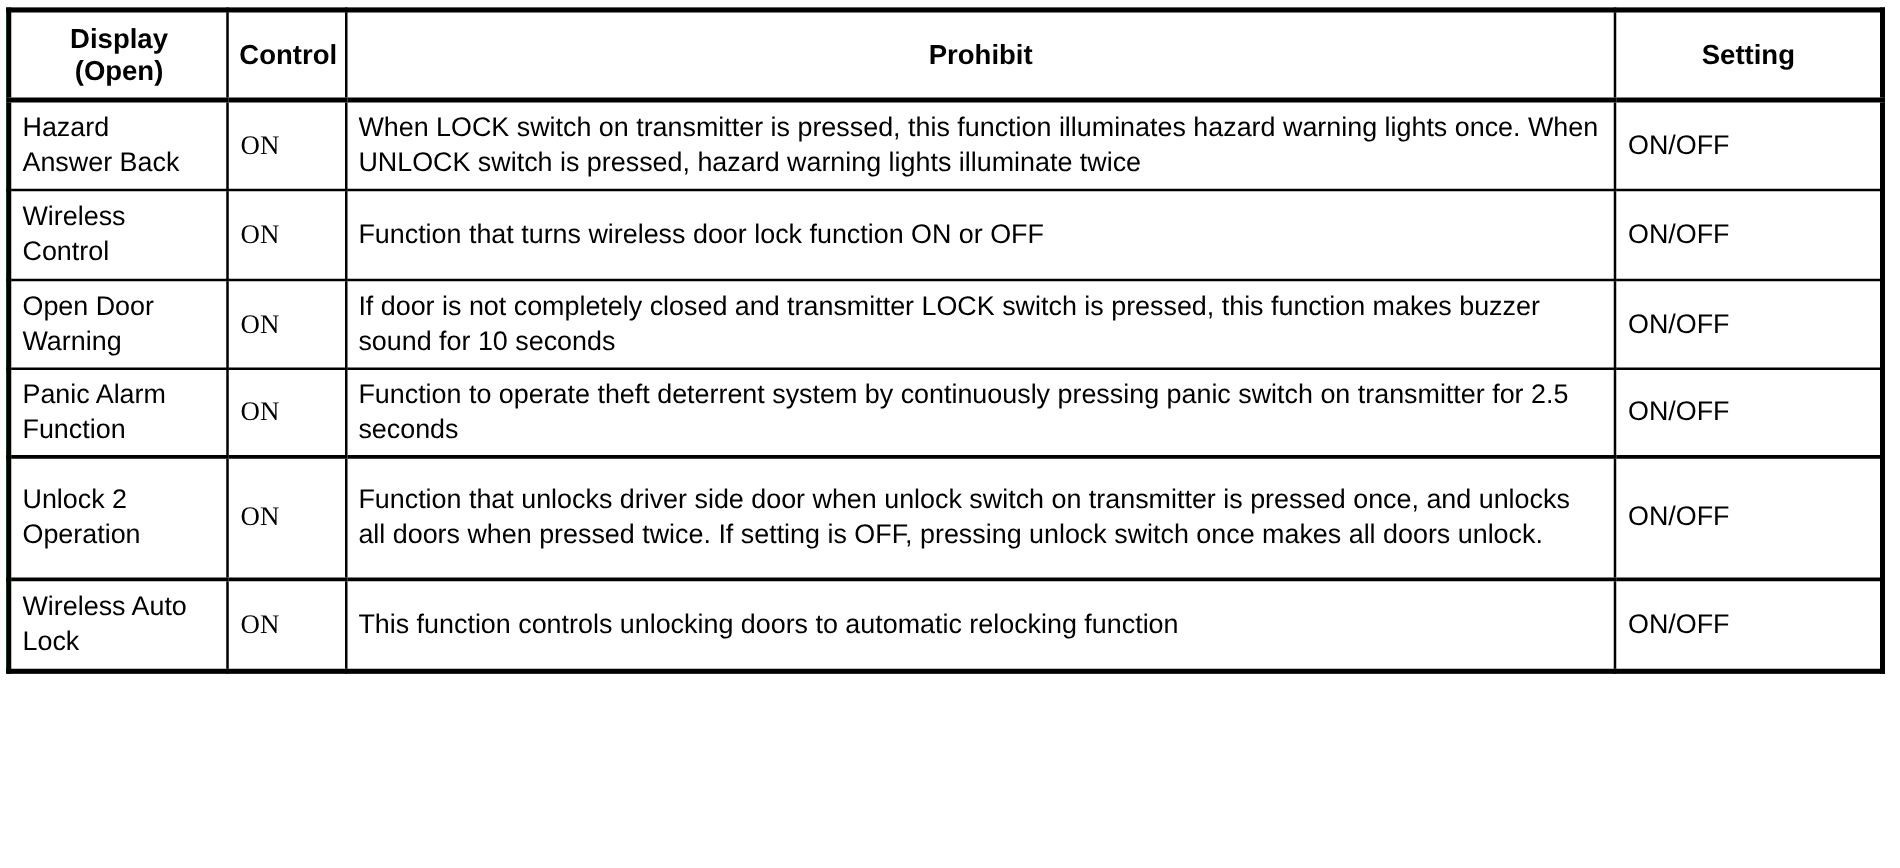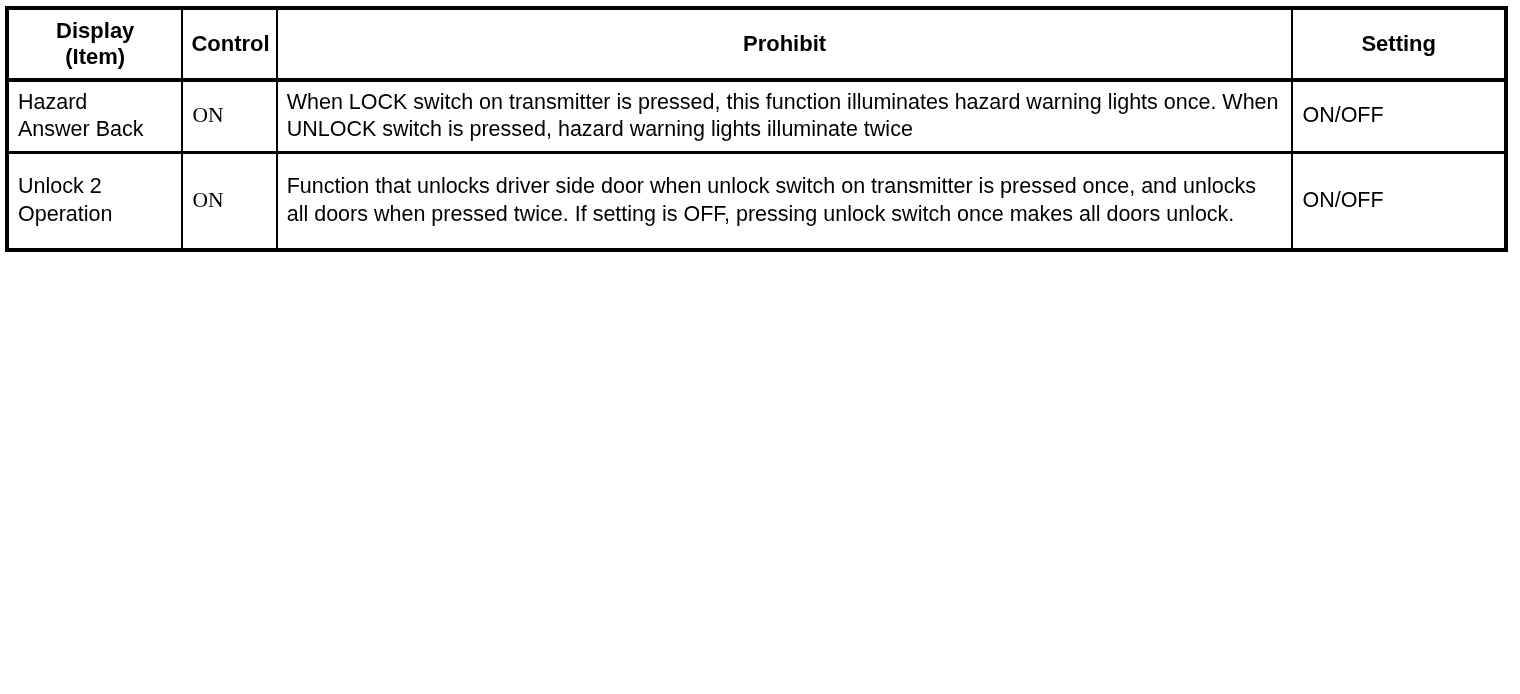--- a/index.html
+++ b/index.html
@@ -125,21 +125,21 @@
       <col class="c-item">
       <col class="c-default">
       <col class="c-contents">
       <col class="c-setting">
     </colgroup>
 
     <thead>
       <tr>
         <th>
           <span class="line">Display</span>
-          <span class="line">(Item)</span>
+          <span class="line">(Open)</span>
         </th>
         <th>
           <span class="line">Control</span>
         </th>
         <th>
           <span class="line">Prohibit</span>
         </th>
         <th>
           <span class="line">Setting</span>
         </th>
@@ -154,35 +154,83 @@
           <span class="line">Answer Back</span>
         </td>
         <td class="cell-default">ON</td>
         <td class="cell-contents">When LOCK switch on transmitter is pressed, this function illuminates hazard warning lights once. When UNLOCK switch is pressed, hazard warning lights illuminate twice</td>
         <td class="cell-setting">
           <span class="line nowrap">ON/OFF</span>
           <span class="line nowrap"></span>
         </td>
       </tr>
 
-
-
-
+      <tr class="r1">
+        <td class="cell-item">
+          <span class="line">Wireless</span>
+          <span class="line">Control</span>
+        </td>
+        <td class="cell-default">ON</td>
+        <td class="cell-contents">Function that turns wireless door lock function ON or OFF</td>
+        <td class="cell-setting">
+          <span class="line nowrap">ON/OFF</span>
+          <span class="line nowrap"></span>
+        </td>
+      </tr>
+
+      <tr class="r2">
+        <td class="cell-item">
+          <span class="line">Open Door</span>
+          <span class="line">Warning</span>
+        </td>
+        <td class="cell-default">ON</td>
+        <td class="cell-contents">If door is not completely closed and transmitter LOCK switch is pressed, this function makes buzzer sound for 10 seconds</td>
+        <td class="cell-setting">
+          <span class="line nowrap">ON/OFF</span>
+          <span class="line nowrap"></span>
+        </td>
+      </tr>
+
+
+      <tr class="r4">
+        <td class="cell-item">
+          <span class="line">Panic Alarm</span>
+          <span class="line">Function</span>
+        </td>
+        <td class="cell-default">ON</td>
+        <td class="cell-contents">Function to operate theft deterrent system by continuously pressing panic switch on transmitter for 2.5 seconds</td>
+        <td class="cell-setting">
+          <span class="line nowrap">ON/OFF</span>
+          <span class="line nowrap"></span>
+        </td>
+      </tr>
 
       <tr class="r5 heavy-top">
         <td class="cell-item">
           <span class="line">Unlock 2</span>
           <span class="line">Operation</span>
         </td>
         <td class="cell-default">ON</td>
         <td class="cell-contents">Function that unlocks driver side door when unlock switch on transmitter is pressed once, and unlocks all doors when pressed twice. If setting is OFF, pressing unlock switch once makes all doors unlock.</td>
         <td class="cell-setting">
           <span class="line nowrap">ON/OFF</span>
           <span class="line nowrap"></span>
         </td>
       </tr>
 
 
+      <tr class="r7 heavy-top">
+        <td class="cell-item">
+          <span class="line">Wireless Auto</span>
+          <span class="line">Lock</span>
+        </td>
+        <td class="cell-default">ON</td>
+        <td class="cell-contents">This function controls unlocking doors to automatic relocking function</td>
+        <td class="cell-setting">
+          <span class="line nowrap">ON/OFF</span>
+          <span class="line nowrap"></span>
+        </td>
+      </tr>
 
     </tbody>
   </table>
 
 </div>
 
 </body></html>

